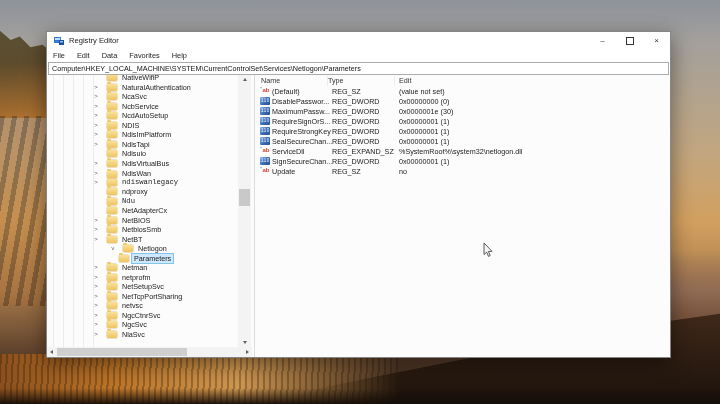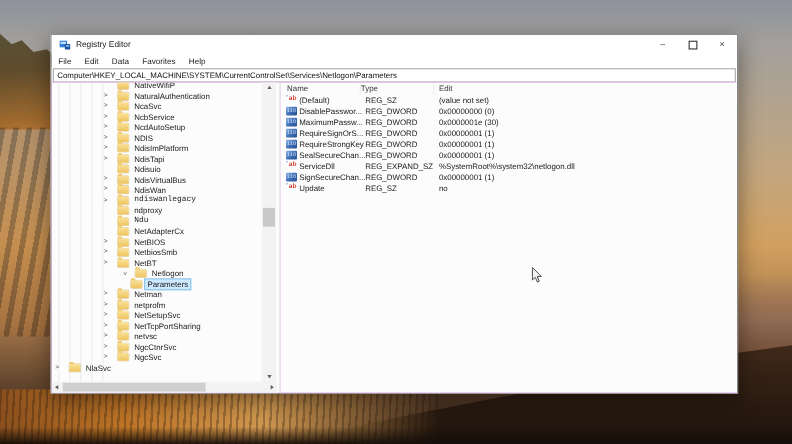--- a/index.html
+++ b/index.html
@@ -184,21 +184,21 @@
             <div class="trow" style="padding-left: 44px;">
               <span class="chev"></span>
               <span class="folder"></span>
               <span class="tlabel">Ndisuio</span>
             </div>
             <div class="trow" style="padding-left: 44px;">
               <span class="chev">&gt;</span>
               <span class="folder"></span>
               <span class="tlabel">NdisVirtualBus</span>
             </div>
-            <div class="trow" style="padding-left: 44px;">
+            <div class="trow" style="padding-left: 44px; align-items: flex-end;">
               <span class="chev">&gt;</span>
               <span class="folder"></span>
               <span class="tlabel">NdisWan</span>
             </div>
             <div class="trow" style="padding-left: 44px; font-family: Liberation Mono, monospace;">
               <span class="chev">&gt;</span>
               <span class="folder"></span>
               <span class="tlabel">ndiswanlegacy</span>
             </div>
             <div class="trow" style="padding-left: 44px;">
@@ -269,21 +269,21 @@
             <div class="trow" style="padding-left: 44px;">
               <span class="chev">&gt;</span>
               <span class="folder"></span>
               <span class="tlabel">NgcCtnrSvc</span>
             </div>
             <div class="trow" style="padding-left: 44px;">
               <span class="chev">&gt;</span>
               <span class="folder"></span>
               <span class="tlabel">NgcSvc</span>
             </div>
-            <div class="trow" style="">
+            <div class="trow" style="padding-left: 44px;">
               <span class="chev">&gt;</span>
               <span class="folder"></span>
               <span class="tlabel">NlaSvc</span>
             </div>
           </div>
         <div class="tree-vscroll">
           <div class="sb-btn sb-top">
               <span class="tri-up"></span>
             </div>
           <div class="vthumb"></div>

